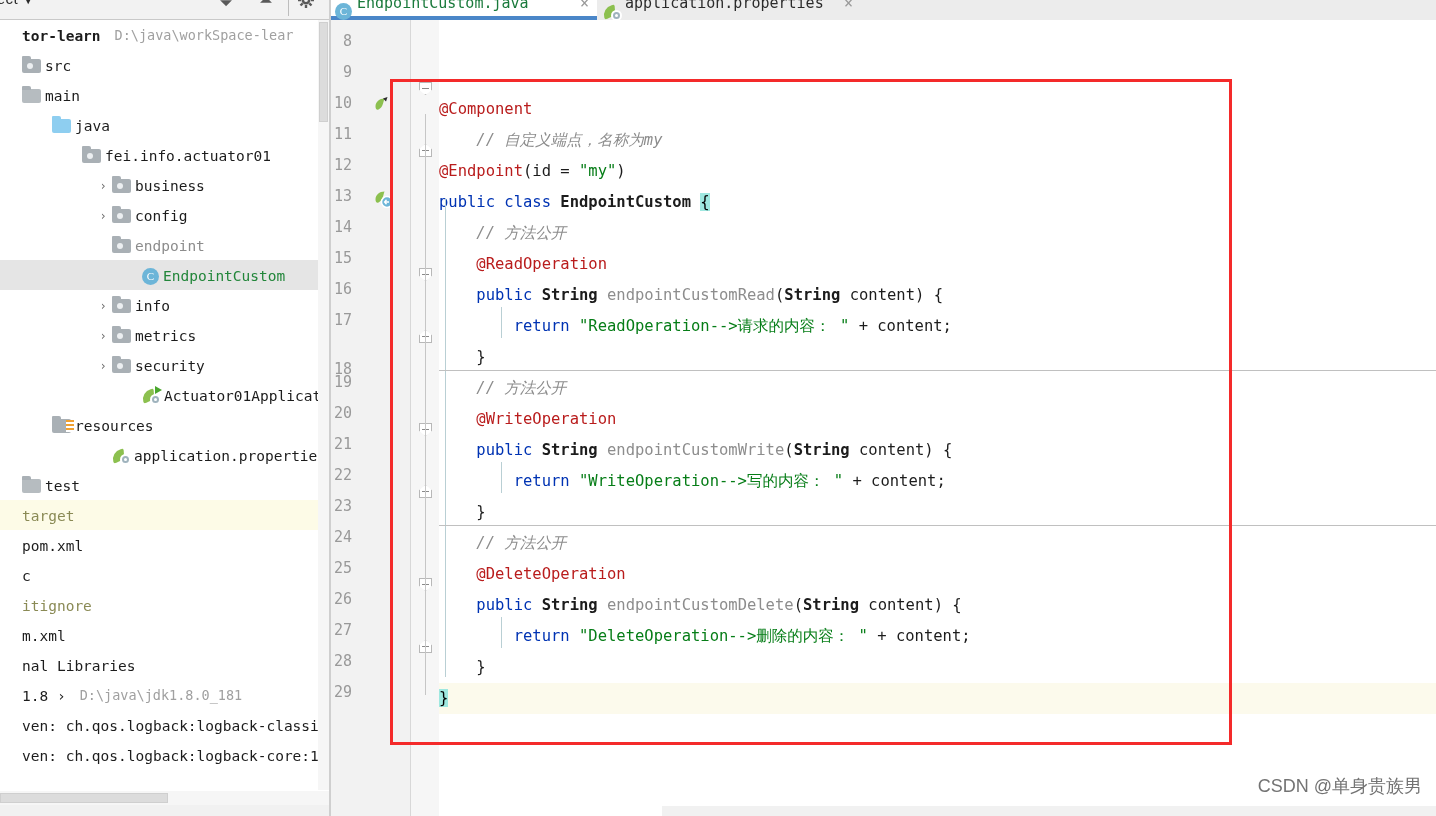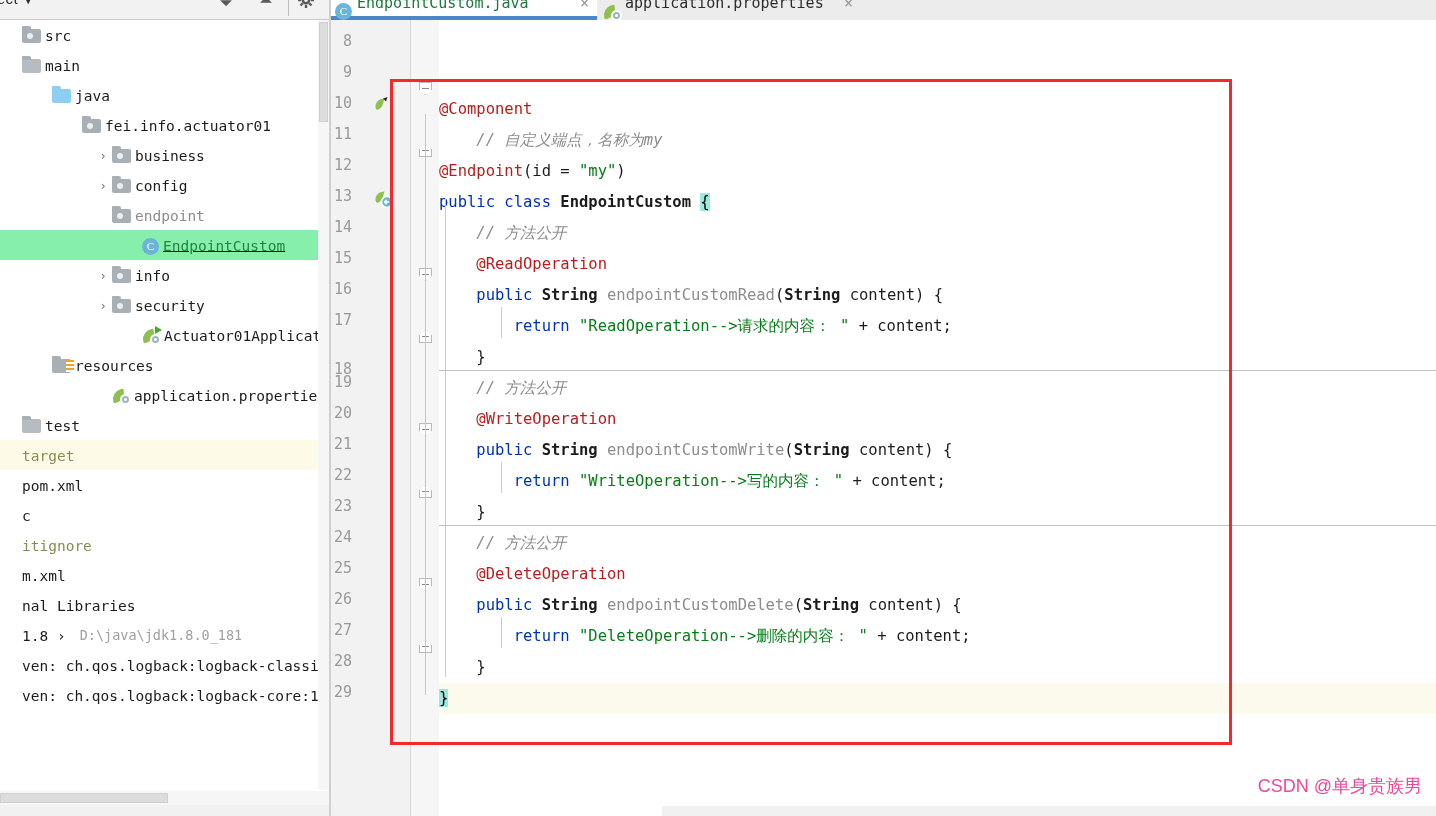--- a/index.html
+++ b/index.html
@@ -33,21 +33,21 @@
 
   #tree {
     position: absolute; left: 0; top: 20px; width: 330px; height: 770px;
     font-family: "DejaVu Sans Mono", monospace;
     font-size: 14.5px; color: #1c1c1c;
   }
   .row {
     position: relative; height: 30px; line-height: 30px;
     white-space: nowrap; overflow: visible;
   }
-  .row.sel    { background: #86efac; text-decoration: underline; }
+  .row.sel    { background: #e5e5e5; }
   .row.target { background: #fdfbe7; }
   .chev {
     display: inline-block; width: 18px; text-align: center;
     color: #6e6e6e; font-size: 12px; vertical-align: middle;
   }
   .ico { display: inline-block; vertical-align: middle; margin-right: 4px; }
 
   
   .folder {
     position: relative; width: 19px; height: 14px; background: #a9b0b5;
@@ -195,21 +195,21 @@
   .msep { position: absolute; height: 1px; background: #c0c0c0; }
 
   
   #redbox {
     position: absolute; left: 390px; top: 79px; width: 842px; height: 666px;
     border: 3px solid #f42a2a; pointer-events: none;
   }
 
   #watermark {
     position: absolute; right: 14px; bottom: 18px;
-    font-family: "Liberation Sans", sans-serif; font-size: 18px; color: #ec4899;
+    font-family: "Liberation Sans", sans-serif; font-size: 18px; color: #737373;
   }
   #status-strip {
     position: absolute; left: 331px; top: 806px; width: 1105px; height: 10px; background: #f1f1f1;
   }
 </style>
 </head>
 <body>
 
 <div id="root">
 
@@ -234,29 +234,31 @@
       <span class="tb-ico" id="tb-gear">
         <svg width="20" height="20" viewBox="0 0 20 20">
             <circle cx="10" cy="10" r="3.2" fill="none" stroke="#5a5a5a" stroke-width="2.6"></circle>
             <path d="M10 2v3M10 15v3M2 10h3M15 10h3M4.5 4.5l2.2 2.2M13.3 13.3l2.2 2.2M15.5 4.5l-2.2 2.2M6.7 13.3l-2.2 2.2" stroke="#5a5a5a" stroke-width="2.4"></path>
           </svg>
       </span>
 
     </div>
 
     <div id="tree">
+        <div class="row"><span style="display:inline-block;width:4px"></span><span class="chev"></span><span class="tlabel  bold">tor-learn</span><span class="path">D:\java\workSpace-lear</span></div>
         <div class="row"><span style="display:inline-block;width:4px"></span><span class="chev"></span><span class="ico folder src"></span><span class="tlabel ">src</span></div>
         <div class="row"><span style="display:inline-block;width:4px"></span><span class="chev"></span><span class="ico folder plain"></span><span class="tlabel ">main</span></div>
         <div class="row"><span style="display:inline-block;width:34px"></span><span class="chev">ⱟ</span><span class="ico folder java"></span><span class="tlabel ">java</span></div>
         <div class="row"><span style="display:inline-block;width:64px"></span><span class="chev">ⱟ</span><span class="ico folder src"></span><span class="tlabel ">fei.info.actuator01</span></div>
         <div class="row"><span style="display:inline-block;width:94px"></span><span class="chev">›</span><span class="ico folder src"></span><span class="tlabel ">business</span></div>
         <div class="row"><span style="display:inline-block;width:94px"></span><span class="chev">›</span><span class="ico folder src"></span><span class="tlabel ">config</span></div>
         <div class="row"><span style="display:inline-block;width:94px"></span><span class="chev">ⱟ</span><span class="ico folder src"></span><span class="tlabel dim">endpoint</span></div>
         <div class="row sel"><span style="display:inline-block;width:124px"></span><span class="chev"></span><span class="ico cls-ico">C</span><span class="tlabel grn">EndpointCustom</span></div>
         <div class="row"><span style="display:inline-block;width:94px"></span><span class="chev">›</span><span class="ico folder src"></span><span class="tlabel ">info</span></div>
+        <div class="row"><span style="display:inline-block;width:94px"></span><span class="chev">›</span><span class="ico folder src"></span><span class="tlabel ">metrics</span></div>
         <div class="row"><span style="display:inline-block;width:94px"></span><span class="chev">›</span><span class="ico folder src"></span><span class="tlabel ">security</span></div>
         <div class="row"><span style="display:inline-block;width:124px"></span><span class="chev"></span><span class="ico leaf-ico spring-run"><span class="lf"></span><span class="bdg2"></span><span class="bdg"></span></span><span class="tlabel ">Actuator01Application</span></div>
         <div class="row"><span style="display:inline-block;width:34px"></span><span class="chev">ⱟ</span><span class="ico folder res"></span><span class="tlabel ">resources</span></div>
         <div class="row"><span style="display:inline-block;width:94px"></span><span class="chev"></span><span class="ico leaf-ico"><span class="lf"></span><span class="bdg"></span></span><span class="tlabel ">application.properties</span></div>
         <div class="row"><span style="display:inline-block;width:4px"></span><span class="chev"></span><span class="ico folder plain"></span><span class="tlabel ">test</span></div>
         <div class="row target"><span style="display:inline-block;width:4px"></span><span class="chev"></span><span class="tlabel olv">target</span></div>
         <div class="row"><span style="display:inline-block;width:4px"></span><span class="chev"></span><span class="tlabel ">pom.xml</span></div>
         <div class="row"><span style="display:inline-block;width:4px"></span><span class="chev"></span><span class="tlabel ">c</span></div>
         <div class="row"><span style="display:inline-block;width:4px"></span><span class="chev"></span><span class="tlabel olv">itignore</span></div>
         <div class="row"><span style="display:inline-block;width:4px"></span><span class="chev"></span><span class="tlabel ">m.xml</span></div>

